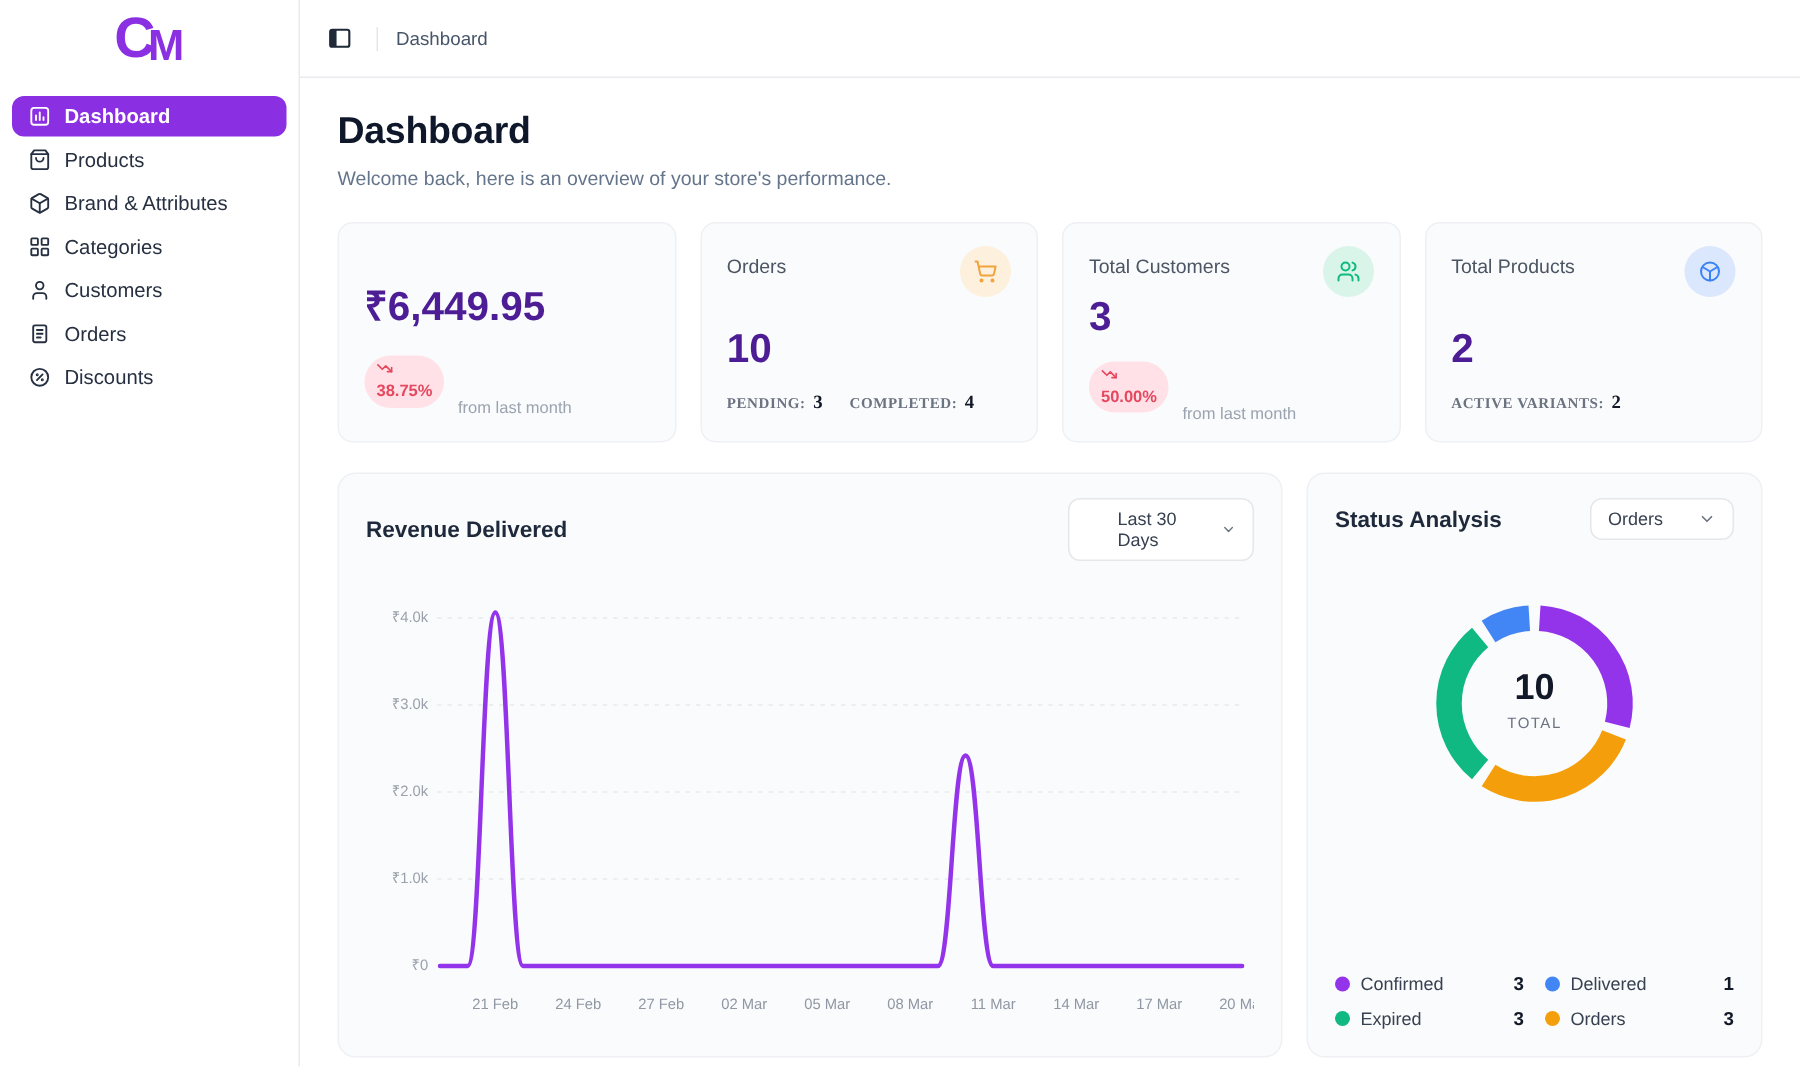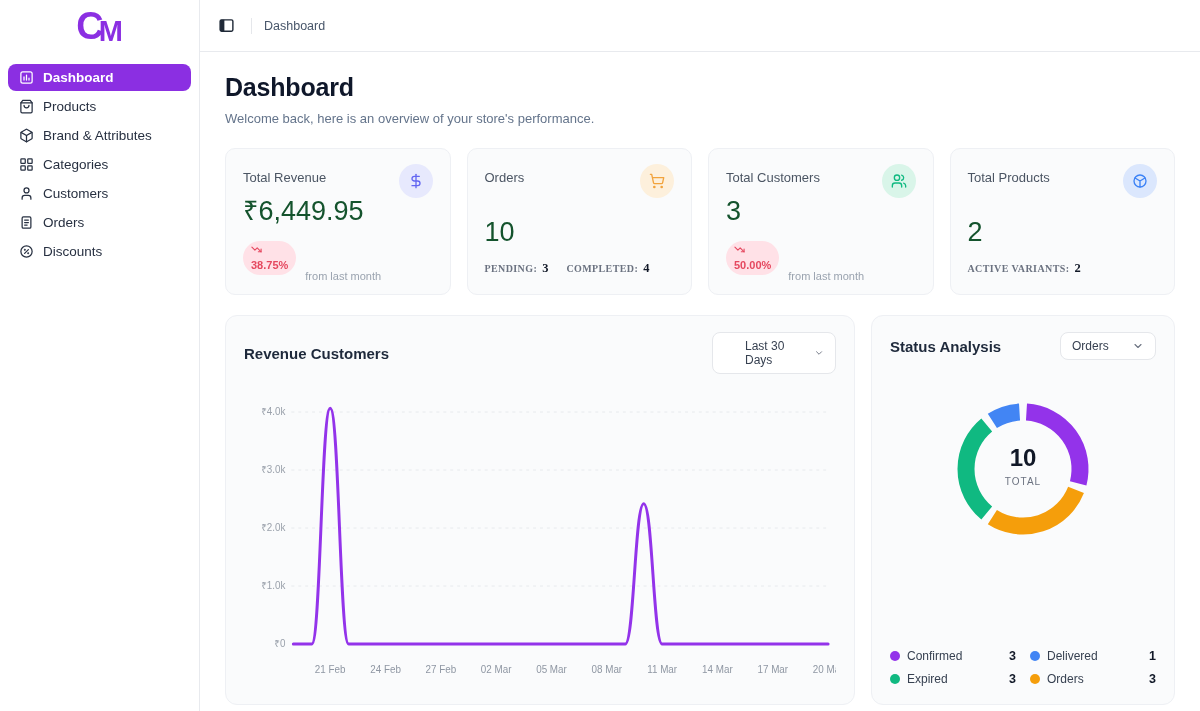--- a/index.html
+++ b/index.html
@@ -36,21 +36,21 @@
   .page-title { font-size:25px; font-weight:700; color:#0f172a; letter-spacing:-0.2px; }
   .page-subtitle { font-size:13px; color:#64748b; margin-top:9px; }
 
   
   .stats { display:grid; grid-template-columns:repeat(4,1fr); gap:16px; margin-top:22px; }
   .stat-card { background:#fafbfc; border:1px solid #eef0f4; border-radius:10px; padding:15px 17px 16px; height:147px; display:flex; flex-direction:column; }
   .stat-head { display:flex; justify-content:space-between; align-items:flex-start; }
   .stat-title { font-size:13px; color:#4b5563; padding-top:6px; }
   .icon-pill { width:34px; height:34px; border-radius:50%; display:flex; align-items:center; justify-content:center; }
   .icon-pill svg { width:16px; height:16px; }
-  .stat-value { font-size:27px; font-weight:400; color:#14532d; margin-top:auto; line-height:1; }
+  .stat-value { font-size:27px; font-weight:700; color:#4c1d95; margin-top:auto; line-height:1; }
   .stat-meta { display:flex; align-items:center; gap:9px; margin-top:13px; min-height:19px; }
   .badge-down { display:inline-flex; align-items:flex-start; gap:4px; background:#ffe1e7; color:#e5485f; font-size:11px; font-weight:700; padding:3px 8px; border-radius:999px; line-height:1.2;flex-direction:column; }
   .badge-down svg { width:11px; height:11px; }
   .meta-note { font-size:11px; color:#9aa3af;margin-top:35px; }
   .kv { display:flex; align-items:baseline; gap:5px; margin-right:9px;font-family:Liberation Serif, serif; }
   .kv-label { font-size:10px; font-weight:600; color:#6b7280; letter-spacing:.04em; }
   .kv-value { font-size:12.5px; font-weight:700; color:#111827; }
 
   
   .charts { display:grid; grid-template-columns:1fr 304px; gap:16px; margin-top:20px; }
@@ -151,29 +151,20 @@
       <span class="breadcrumb">Dashboard</span>
     </header>
 
     <div class="content">
       <h1 class="page-title">Dashboard</h1>
       <p class="page-subtitle">Welcome back, here is an overview of your store's performance.</p>
 
       <div class="stats">
 
         <div class="stat-card">
-          <div class="stat-head">
-            <span class="stat-title">Total Revenue</span>
-            <span class="icon-pill" style="background-color: rgb(231, 233, 253);">
-              <svg viewBox="0 0 24 24" fill="none" stroke="currentColor" stroke-width="2" stroke-linecap="round" stroke-linejoin="round" style="color: rgb(99, 102, 241);">
-                  <line x1="12" y1="2" x2="12" y2="22"></line>
-                  <path d="M17 5H9.5a3.5 3.5 0 0 0 0 7h5a3.5 3.5 0 0 1 0 7H6"></path>
-                </svg>
-            </span>
-          </div>
           <div class="stat-value">₹6,449.95</div>
           <div class="stat-meta">
             <span class="badge-down">
               <svg viewBox="0 0 24 24" fill="none" stroke="currentColor" stroke-width="2.4" stroke-linecap="round" stroke-linejoin="round">
                   <polyline points="22 17 13.5 8.5 8.5 13.5 2 7"></polyline>
                   <polyline points="16 17 22 17 22 11"></polyline>
                 </svg>
               <span>38.75%</span>
             </span>
             <span class="meta-note">from last month</span>
@@ -246,21 +237,21 @@
               <span class="kv-value">2</span>
             </span>
           </div>
         </div>
       </div>
 
       <div class="charts">
 
         <section class="panel">
           <div class="panel-head">
-            <span class="panel-title">Revenue Customers</span>
+            <span class="panel-title">Revenue Delivered</span>
             <span class="select-box sel-revenue">
               <span>Last 30 Days</span>
               <svg viewBox="0 0 24 24" fill="none" stroke="currentColor" stroke-width="2.2" stroke-linecap="round" stroke-linejoin="round">
                   <polyline points="6 9 12 15 18 9"></polyline>
                 </svg>
             </span>
           </div>
           <svg id="revenue-svg" height="298" viewBox="0 0 600 298" preserveAspectRatio="none">
               <text x="42" y="257" text-anchor="end" font-size="10" fill="#9aa1ab">₹0</text>
               <line x1="48" y1="196" x2="592" y2="196" stroke="#e8eaee" stroke-width="1" stroke-dasharray="3 4"></line>

